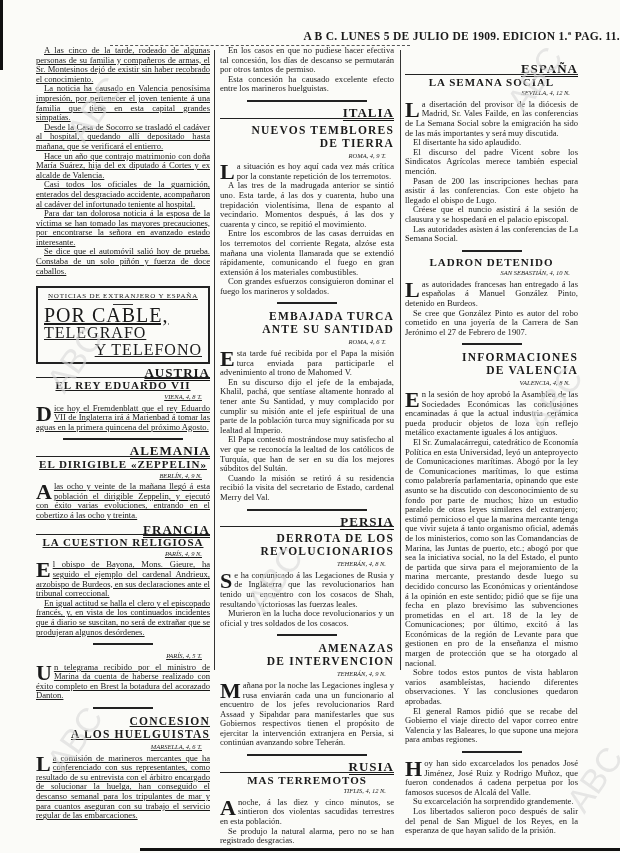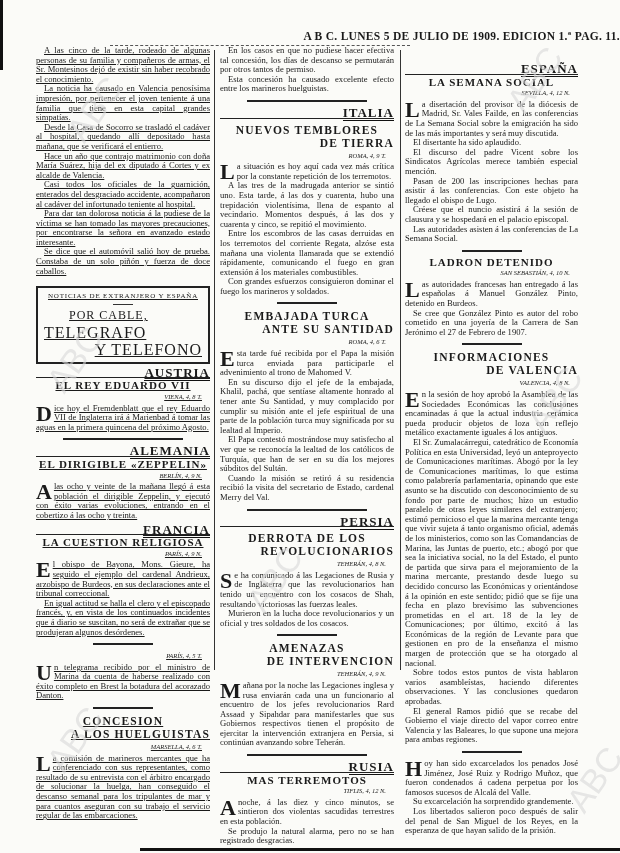--- a/index.html
+++ b/index.html
@@ -12,30 +12,30 @@
   .col p { margin:0; text-indent:8px; }
   .c1 { left:36px; top:46px; width:174px;text-decoration:underline; }
   .c2 { left:220px; top:46px; width:174px; }
   .c3 { left:405px; top:60px; width:173px; }
   .vrule { position:absolute; width:1px; background:#333; }
   .country { text-align:right; font-size:13px; font-weight:bold; letter-spacing:1px; margin-top:4px;
              border-bottom:1px solid #222; display:block; }
   .country span { border-bottom:1.5px solid #111; }
   .h-center { text-align:center; font-size:11px; font-weight:bold; letter-spacing:1px; margin:3px 0 1px; }
   .h-two { font-size:11.5px; font-weight:bold; letter-spacing:1.2px; margin:5px 0 0; line-height:13px; }
-  .h-two .l1 { display:block; text-align:center; }
+  .h-two .l1 { display:block; text-align:right; }
   .h-two .l2 { display:block; text-align:right; }
   .dateline { text-align:right; font-size:6.5px; font-style:italic; margin:1px 8px 2px 0; }
   .drop { float:left; font-size:22px; line-height:18px; font-weight:bold; margin:1px 2px 0 0; }
   .sep { width:60px; margin:6px auto; border-top:2px solid #222; }
   .sep.long { width:120px; }
   .box { border:2px solid #222; padding:4px 6px; margin:10px 0 4px; }
   .box .kicker { text-align:center; font-size:7px; letter-spacing:0.8px; }
   .box .mini { width:20px; margin:2px auto; border-top:1px solid #333; }
-  .box .t1 { font-size:12px; letter-spacing:1px; line-height:17px;margin-left:25px; }
+  .box .t1 { font-size:20px; letter-spacing:1px; line-height:17px; }
   .box .t2 { font-size:16px; letter-spacing:1px; line-height:17px; text-align:left; }
   .box .t3 { font-size:16px; letter-spacing:1px; line-height:17px; text-align:right; }
   .watermark { position:absolute; font-family:"Liberation Sans", sans-serif; font-size:34px; color:#d9d9d9;
                transform:rotate(-55deg); opacity:0.6; pointer-events:none; }
   .bottom-rule { position:absolute; left:140px; top:848px; width:480px; border-top:3px solid #111; }
   .left-edge { position:absolute; left:0; top:0; width:3px; height:70px; background:#111; }
 </style>
 </head>
 <body>
 
@@ -45,21 +45,21 @@
 
 <div class="vrule" style="left:214px;top:50px;height:620px;"></div>
 <div class="vrule" style="left:400px;top:50px;height:620px;"></div>
 
 <div class="col c1">
   <p>A las cinco de la tarde, rodeado de algunas personas de su familia y compañeros de armas, el Sr. Montesinos dejó de existir sin haber recobrado el conocimiento.</p>
   <p>La noticia ha causado en Valencia penosísima impresión, por pertenecer el joven teniente á una familia que tiene en esta capital grandes simpatías.</p>
   <p>Desde la Casa de Socorro se trasladó el cadáver al hospital, quedando allí depositado hasta mañana, que se verificará el entierro.</p>
   <p>Hace un año que contrajo matrimonio con doña María Suárez, hija del ex diputado á Cortes y ex alcalde de Valencia.</p>
   <p>Casi todos los oficiales de la guarnición, enterados del desgraciado accidente, acompañaron al cadáver del infortunado teniente al hospital.</p>
-  <p>Para dar tan dolorosa noticia á la pudiese de la víctima se han tomado las mayores precauciones, por encontrarse la señora en avanzado estado interesante.</p>
+  <p>Para dar tan dolorosa noticia á la esposa de la víctima se han tomado las mayores precauciones, por encontrarse la señora en avanzado estado interesante.</p>
   <p>Se dice que el automóvil salió hoy de prueba. Constaba de un solo piñón y fuerza de doce caballos.</p>
 
   <div class="box">
     <div class="kicker">NOTICIAS DE EXTRANJERO Y ESPAÑA</div>
     <div class="mini"></div>
     <div class="t1">POR CABLE,</div>
     <div class="t2">TELEGRAFO</div>
     <div class="t3">Y TELEFONO</div>
   </div>
 

